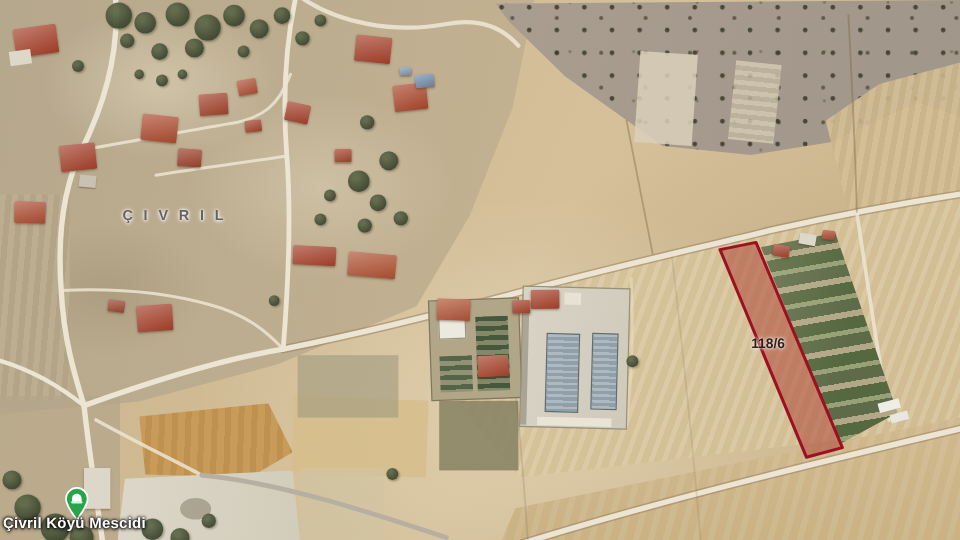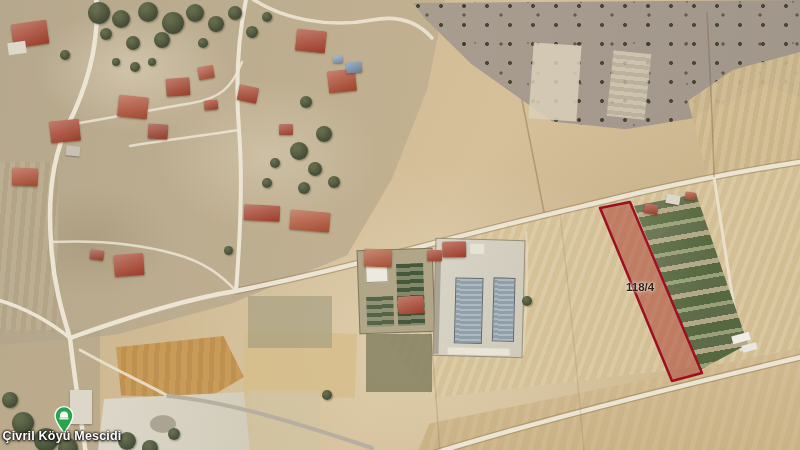--- a/index.html
+++ b/index.html
@@ -196,22 +196,23 @@
   <div class="t" style="left:2px;top:392px;width:16px;height:16px;"></div>
   <div class="t" style="left:118px;top:432px;width:18px;height:18px;"></div>
   <div class="t" style="left:142px;top:440px;width:16px;height:16px;"></div>
   <div class="t" style="left:168px;top:428px;width:12px;height:12px;"></div>
   <div class="t" style="left:322px;top:390px;width:10px;height:10px;"></div>
   <div class="t" style="left:522px;top:296px;width:10px;height:10px;"></div>
 
   <svg class="layer" width="800" height="450" viewBox="0 0 800 450">
     <polygon points="600,208 630,202 702,373 672,381" style="fill:var(--parcel_fill,rgba(170,60,48,.5));stroke:var(--parcel_stroke,#9c1021);stroke-width:2.5;stroke-linejoin:round;"></polygon>
   </svg>
-  <div id="parcel-label">118/4</div>
-
+  <div id="parcel-label">118/6</div>
+
+  <div id="watermark">ÇIVRIL</div>
 
   <svg style="left:53px;top:406px;" width="22" height="28" viewBox="0 0 22 28">
     <path d="M11 27 C11 27 2 15.5 2 9.6 A9 9 0 1 1 20 9.6 C20 15.5 11 27 11 27 Z" style="fill:var(--pin_green,#28a54b);stroke:#ffffff;stroke-width:1.4;"></path>
     <path d="M7 11.5 v-2 a4 4 0 0 1 8 0 v2 z" fill="#ffffff"></path>
     <rect x="6.3" y="11.5" width="9.4" height="2" rx="1" fill="#d6f5e0"></rect>
   </svg>
   <div id="poi-label">Çivril Köyü Mescidi</div>
 
 </div>
 

